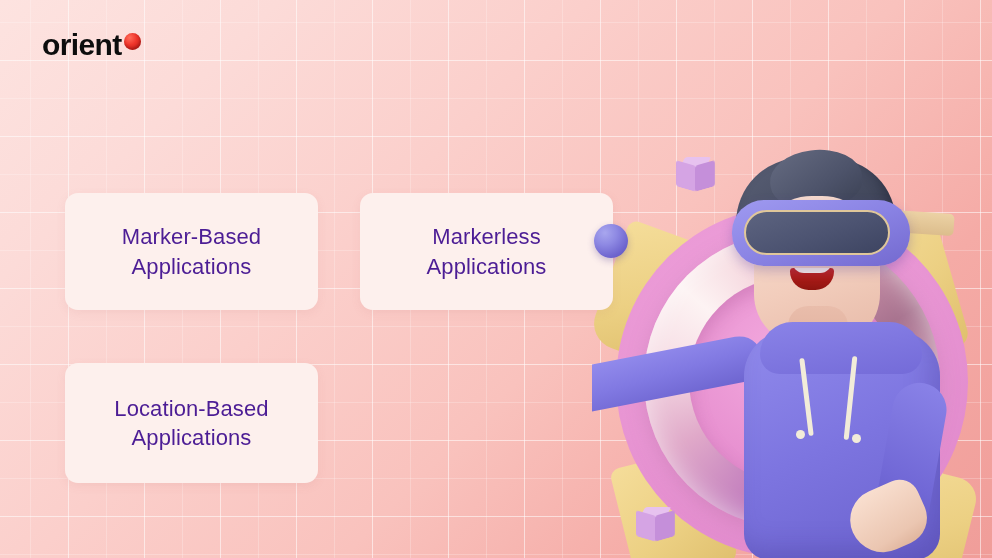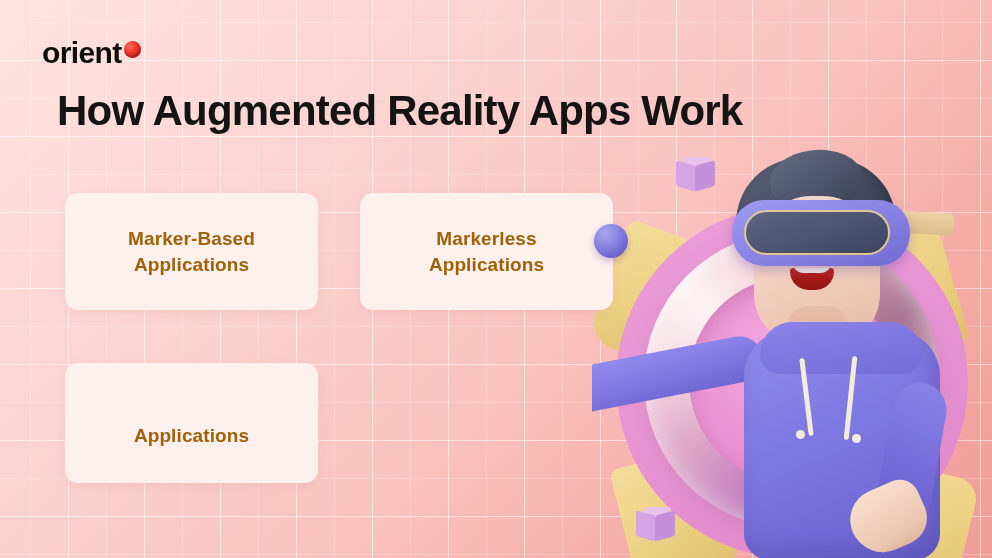--- a/index.html
+++ b/index.html
@@ -42,21 +42,21 @@
       linear-gradient(to right, rgba(255,255,255,0.22) 1px, transparent 1px),
       linear-gradient(to bottom, rgba(255,255,255,0.22) 1px, transparent 1px);
     background-size: 38px 38px;
     background-position: -8px -16px;
   }
 
   
   .logo {
     position: absolute;
     left: 42px;
-    top: 38px;
+    top: 30px;
     display: flex;
     align-items: flex-end;
     z-index: 40;
   }
   .logo-word {
     font-size: 30px;
     font-weight: 900;
     letter-spacing: -0.6px;
     color: #0d0d0d;
     line-height: 1;
@@ -104,23 +104,23 @@
     background: #fdf0ed;
     border-radius: 13px;
     display: flex;
     align-items: center;
     justify-content: center;
     text-align: center;
     padding: 8px 14px;
     box-shadow: 0 3px 10px rgba(190,110,110,0.10);
   }
   .card-label {
-    font-size: 19px;
-    font-weight: 700;
-    color: #a16207;
+    font-size: 22px;
+    font-weight: 400;
+    color: #4c1d95;
     line-height: 1.32;
     letter-spacing: 0.1px;
   }
 
   
   .sphere {
     position: absolute;
     left: 594px;
     top: 224px;
     width: 34px;
@@ -370,21 +370,20 @@
 <div id="infographic">
 
   <div class="grid-overlay"></div>
   <div class="grid-overlay fine"></div>
 
   <div class="logo">
     <span class="logo-word">orient</span>
     <span class="logo-dot"></span>
   </div>
 
-  <h1 class="page-title">How Augmented Reality Apps Work</h1>
 
   <div class="scene">
 
     <div class="petal p-tl"></div>
     <div class="petal p-tr"></div>
     <div class="petal p-bl"></div>
     <div class="petal p-br"></div>
 
     <div class="disc"></div>
     <div class="torus">
@@ -440,21 +439,21 @@
 
     <div class="card">
       <div class="card-label">
         <span>Markerless</span><br>
         <span>Applications</span>
       </div>
     </div>
 
     <div class="card">
       <div class="card-label">
-        <br>
+        <span>Location-Based</span><br>
         <span>Applications</span>
       </div>
     </div>
 
 
   </div>
 
   <div class="sphere"></div>
 
 </div>

